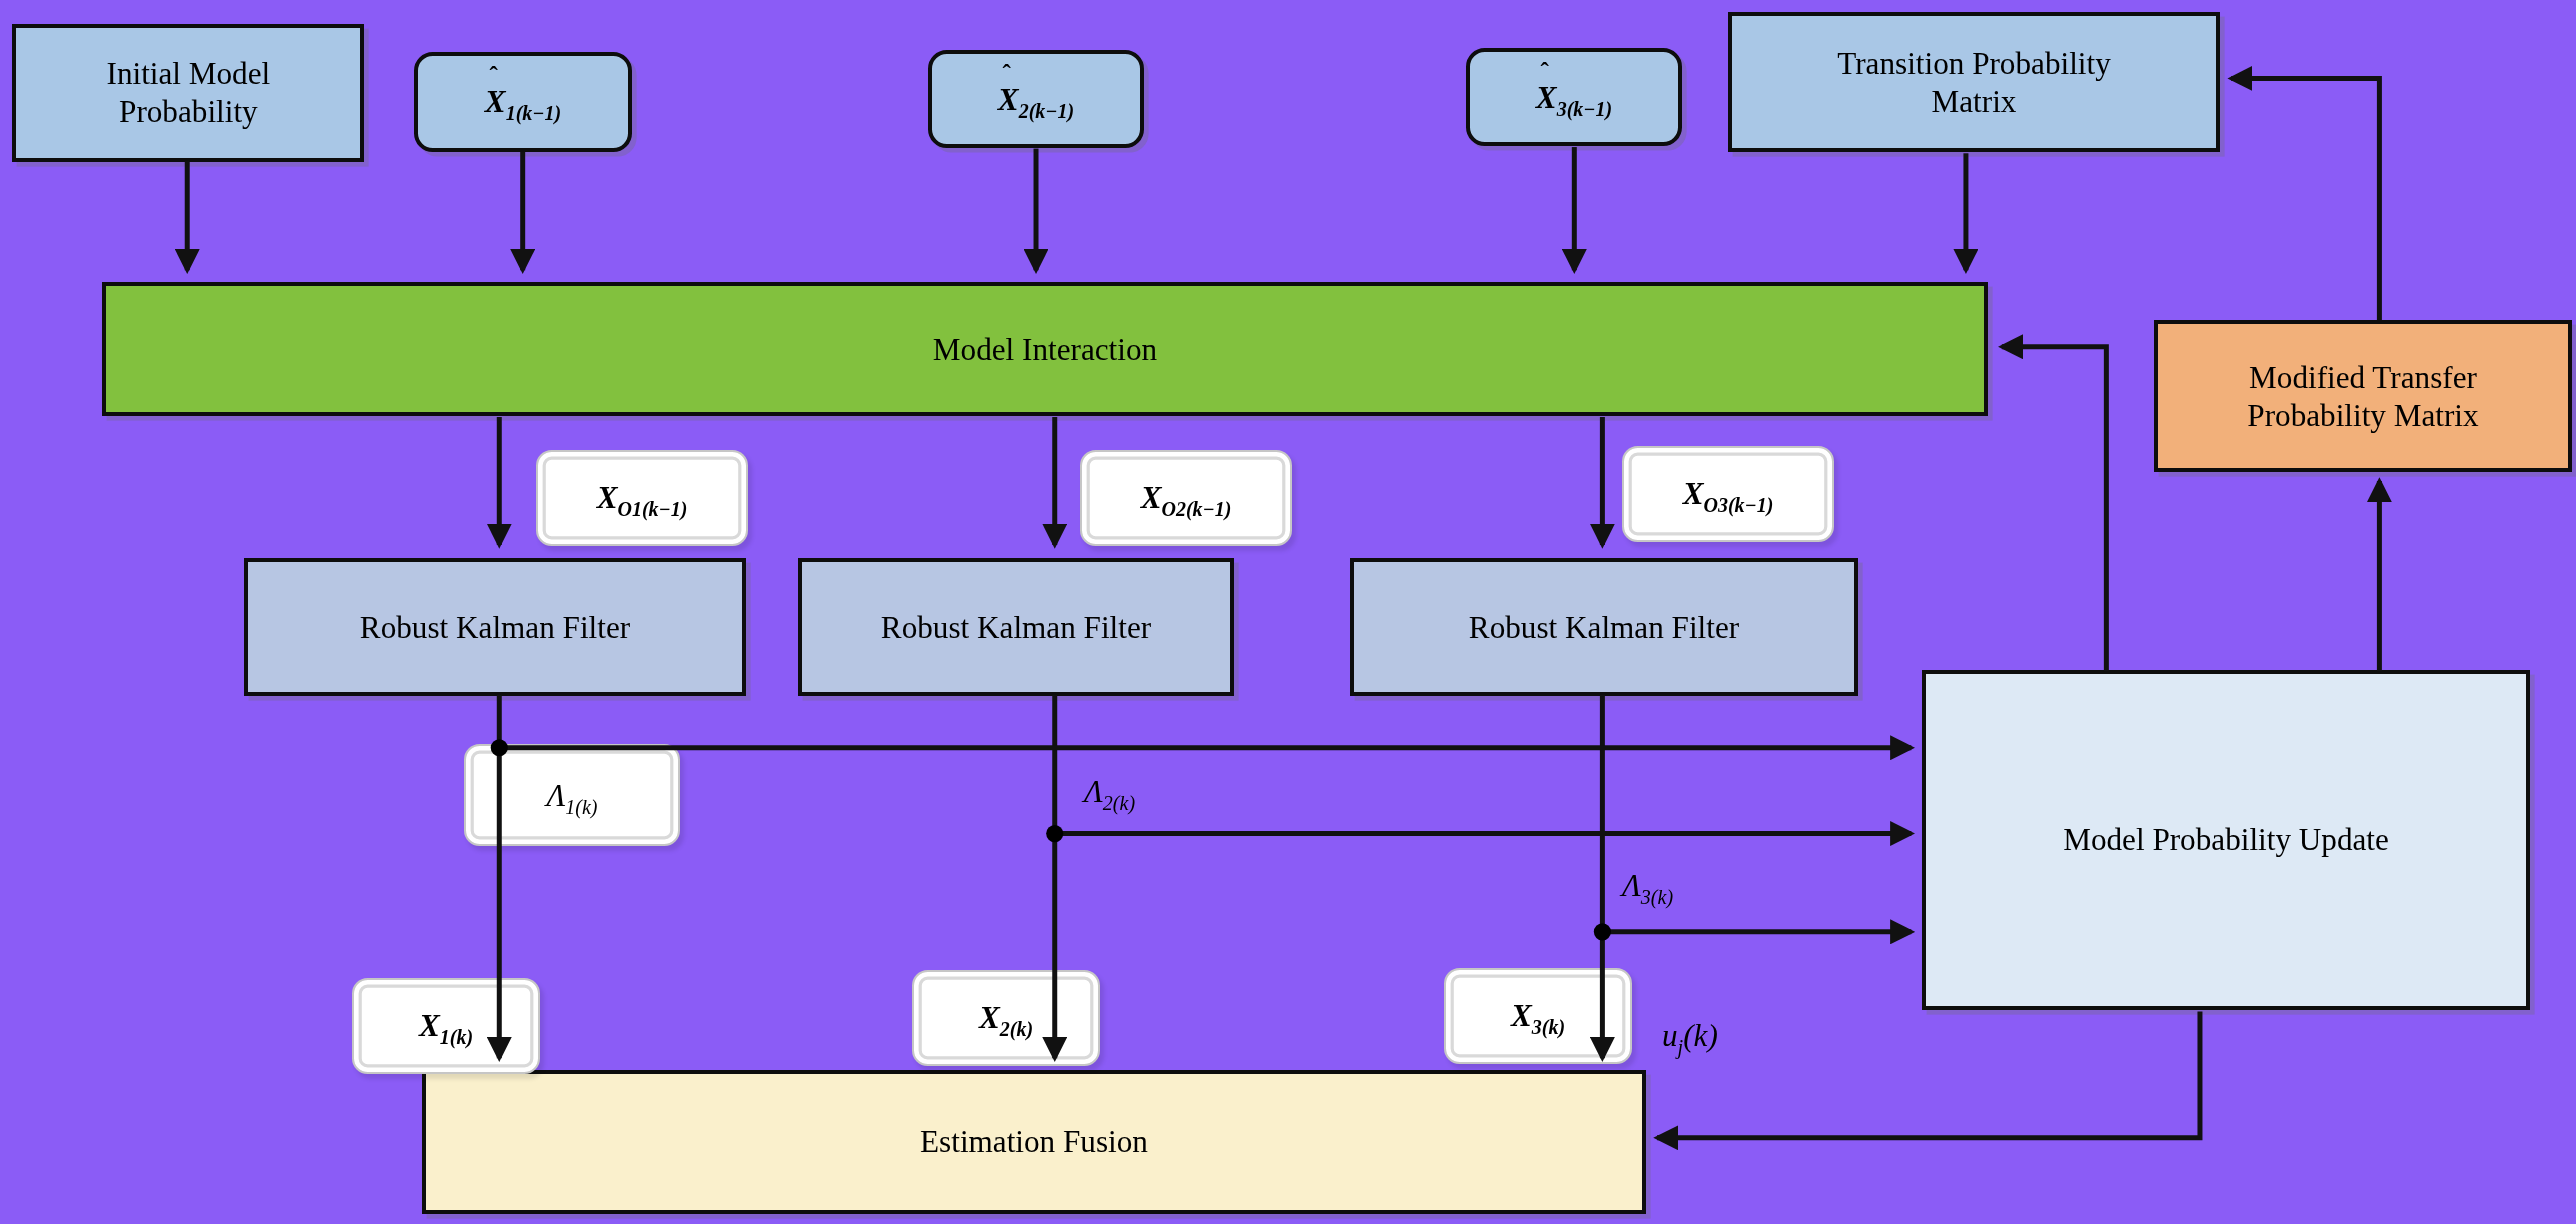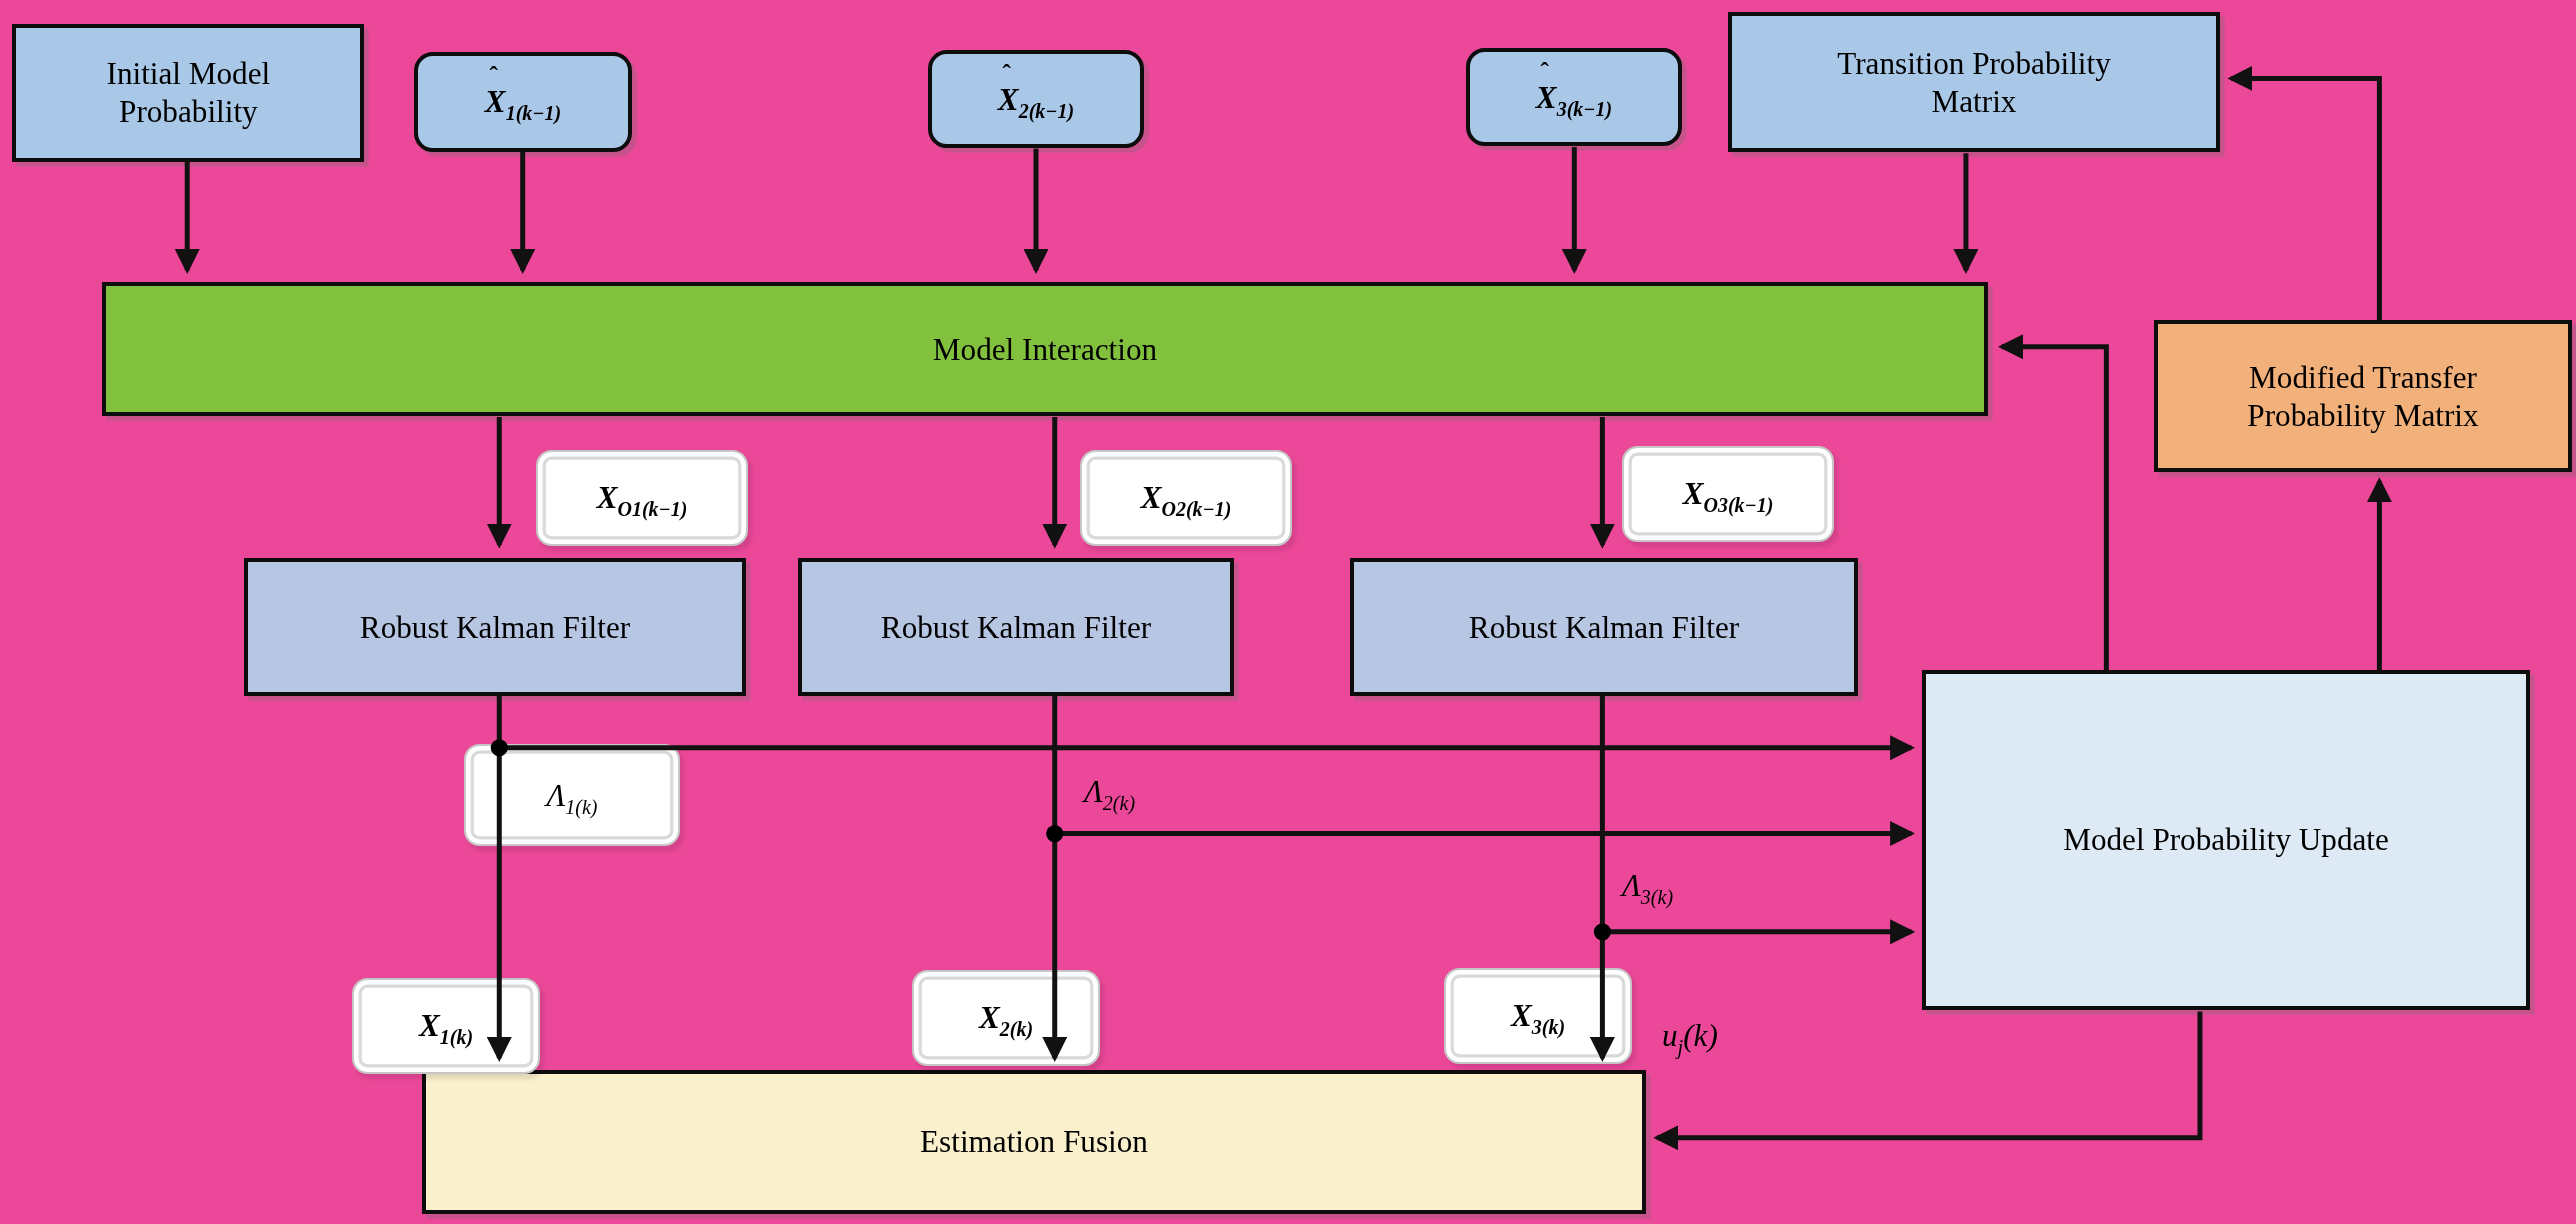--- a/index.html
+++ b/index.html
@@ -1,16 +1,16 @@
 <!DOCTYPE html>
 <html style="font-size:12.5px"><head>
 <meta charset="utf-8">
 <style>
   html,body{margin:0;padding:0;background:#ffffff;}
-  .viewport{position:relative;width:2576px;height:1224px;overflow:hidden;background:#ec4899;}
+  .viewport{position:relative;width:2576px;height:1224px;overflow:hidden;background:#8b5cf6;}
   .stage{
     position:absolute;left:0;top:0;width:1288px;height:612px;
     transform:scale(2);transform-origin:0 0;
     font-family:"Liberation Serif","DejaVu Serif",serif;color:#000;
   }
   .layer{position:absolute;left:0;top:0;width:1288px;height:612px;}
   .z1{z-index:1}.z2{z-index:2}.z3{z-index:3}.z4{z-index:4}
 
   .box{
     position:absolute;box-sizing:border-box;

